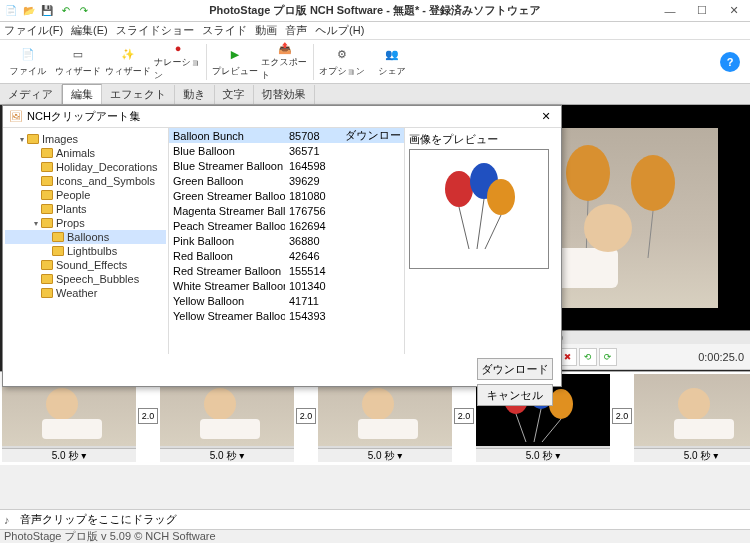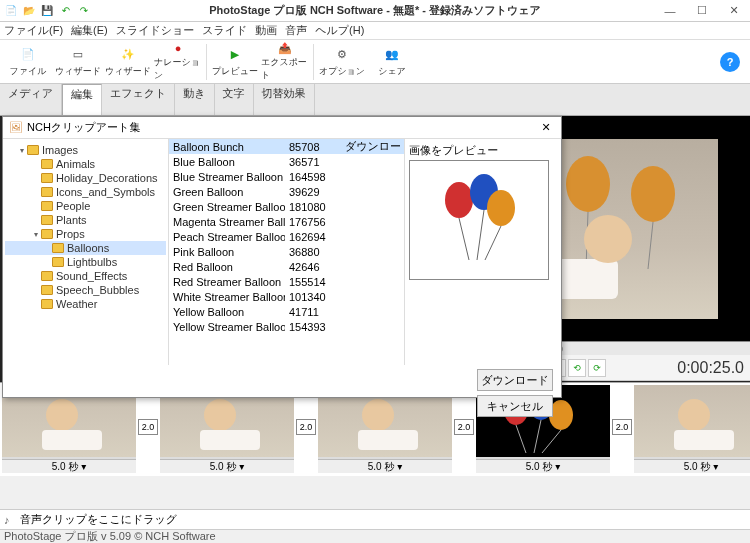--- a/index.html
+++ b/index.html
@@ -19,37 +19,37 @@
 
 
 .toolbar { height: 44px; background: #fff; display: flex; align-items: center; padding: 2px 4px; gap: 2px; border-bottom: 1px solid #ccc; }
 .tb-btn { display: flex; flex-direction: column; align-items: center; justify-content: center; width: 48px; height: 40px; }
 .tb-btn .ico { width: 18px; height: 18px; display: flex; align-items: center; justify-content: center; }
 .tb-btn .lbl { font-size: 9px; color: #333; margin-top: 1px; }
 .tb-sep { width: 1px; height: 36px; background: #ddd; margin: 0 2px; }
 .help-btn { margin-left: auto; width: 20px; height: 20px; border-radius: 50%; background: #1e90ff; color: #fff; display: flex; align-items: center; justify-content: center; font-weight: bold; margin-right: 6px; }
 
 
-.tabrow { height: 32px; background: #e8e8e8; display: flex; border-bottom: 1px solid #aaa; }
+.tabrow { height: 21px; background: #e8e8e8; display: flex; align-items: center; border-bottom: 1px solid #aaa; }
 .tab { padding: 2px 8px; font-size: 11px; color: #333; border-right: 1px solid #ccc; background: #e8e8e8; }
 .tab.active { background: #fff; border-top: 1px solid #aaa; border-left: 1px solid #aaa; }
 
 
 .main { position: relative; height: 360px; background: #252525; }
 .preview-pane { position: absolute; right: 0; top: 0; width: 345px; height: 225px; background: #000; display: flex; align-items: center; justify-content: center; }
 .preview-img { width: 280px; height: 180px; background: linear-gradient(180deg,#b8aea0 0%,#c8beb0 60%,#d8d0c0 100%); position: relative; overflow: hidden; }
 
 
 .ruler { position: absolute; right: 0; top: 225px; width: 345px; height: 14px; background: #e8e8e8; border-top: 1px solid #888; display: flex; align-items: center; padding: 0 6px; gap: 60px; font-size: 9px; color: #333; }
 
 
 .playback { position: absolute; right: 0; top: 239px; width: 345px; height: 26px; background: #f4f4f4; display: flex; align-items: center; padding: 0 6px; border-bottom: 1px solid #ccc; }
 .playback .time { color: #333; font-size: 11px; margin-right: auto; }
 .pb-btn { width: 18px; height: 18px; margin: 0 1px; border: 1px solid #ccc; background: #fff; display: flex; align-items: center; justify-content: center; font-size: 9px; }
-.playback .time2 { color: #333; font-size: 16px; margin-left: auto; }
+.playback .time2 { color: #333; font-size: 11px; margin-left: auto; }
 
 
 .dialog { position: absolute; left: 2px; top: 0; width: 560px; height: 282px; background: #fff; border: 1px solid #888; box-shadow: 2px 2px 6px rgba(0,0,0,0.3); z-index: 10; }
 .dlg-title { height: 22px; background: #fff; display: flex; align-items: center; padding: 0 6px; border-bottom: 1px solid #ddd; }
 .dlg-title .ico { width: 14px; height: 14px; margin-right: 4px; color: #d08030; }
 .dlg-title .txt { flex: 1; font-size: 11px; }
 .dlg-title .x { width: 18px; height: 18px; display: flex; align-items: center; justify-content: center; }
 .dlg-body { display: flex; height: 226px; }
 .tree { width: 166px; border-right: 1px solid #ddd; padding: 4px 2px; overflow: auto; }
 .tree-item { display: flex; align-items: center; padding: 1px 2px; font-size: 11px; color: #333; white-space: nowrap; }

